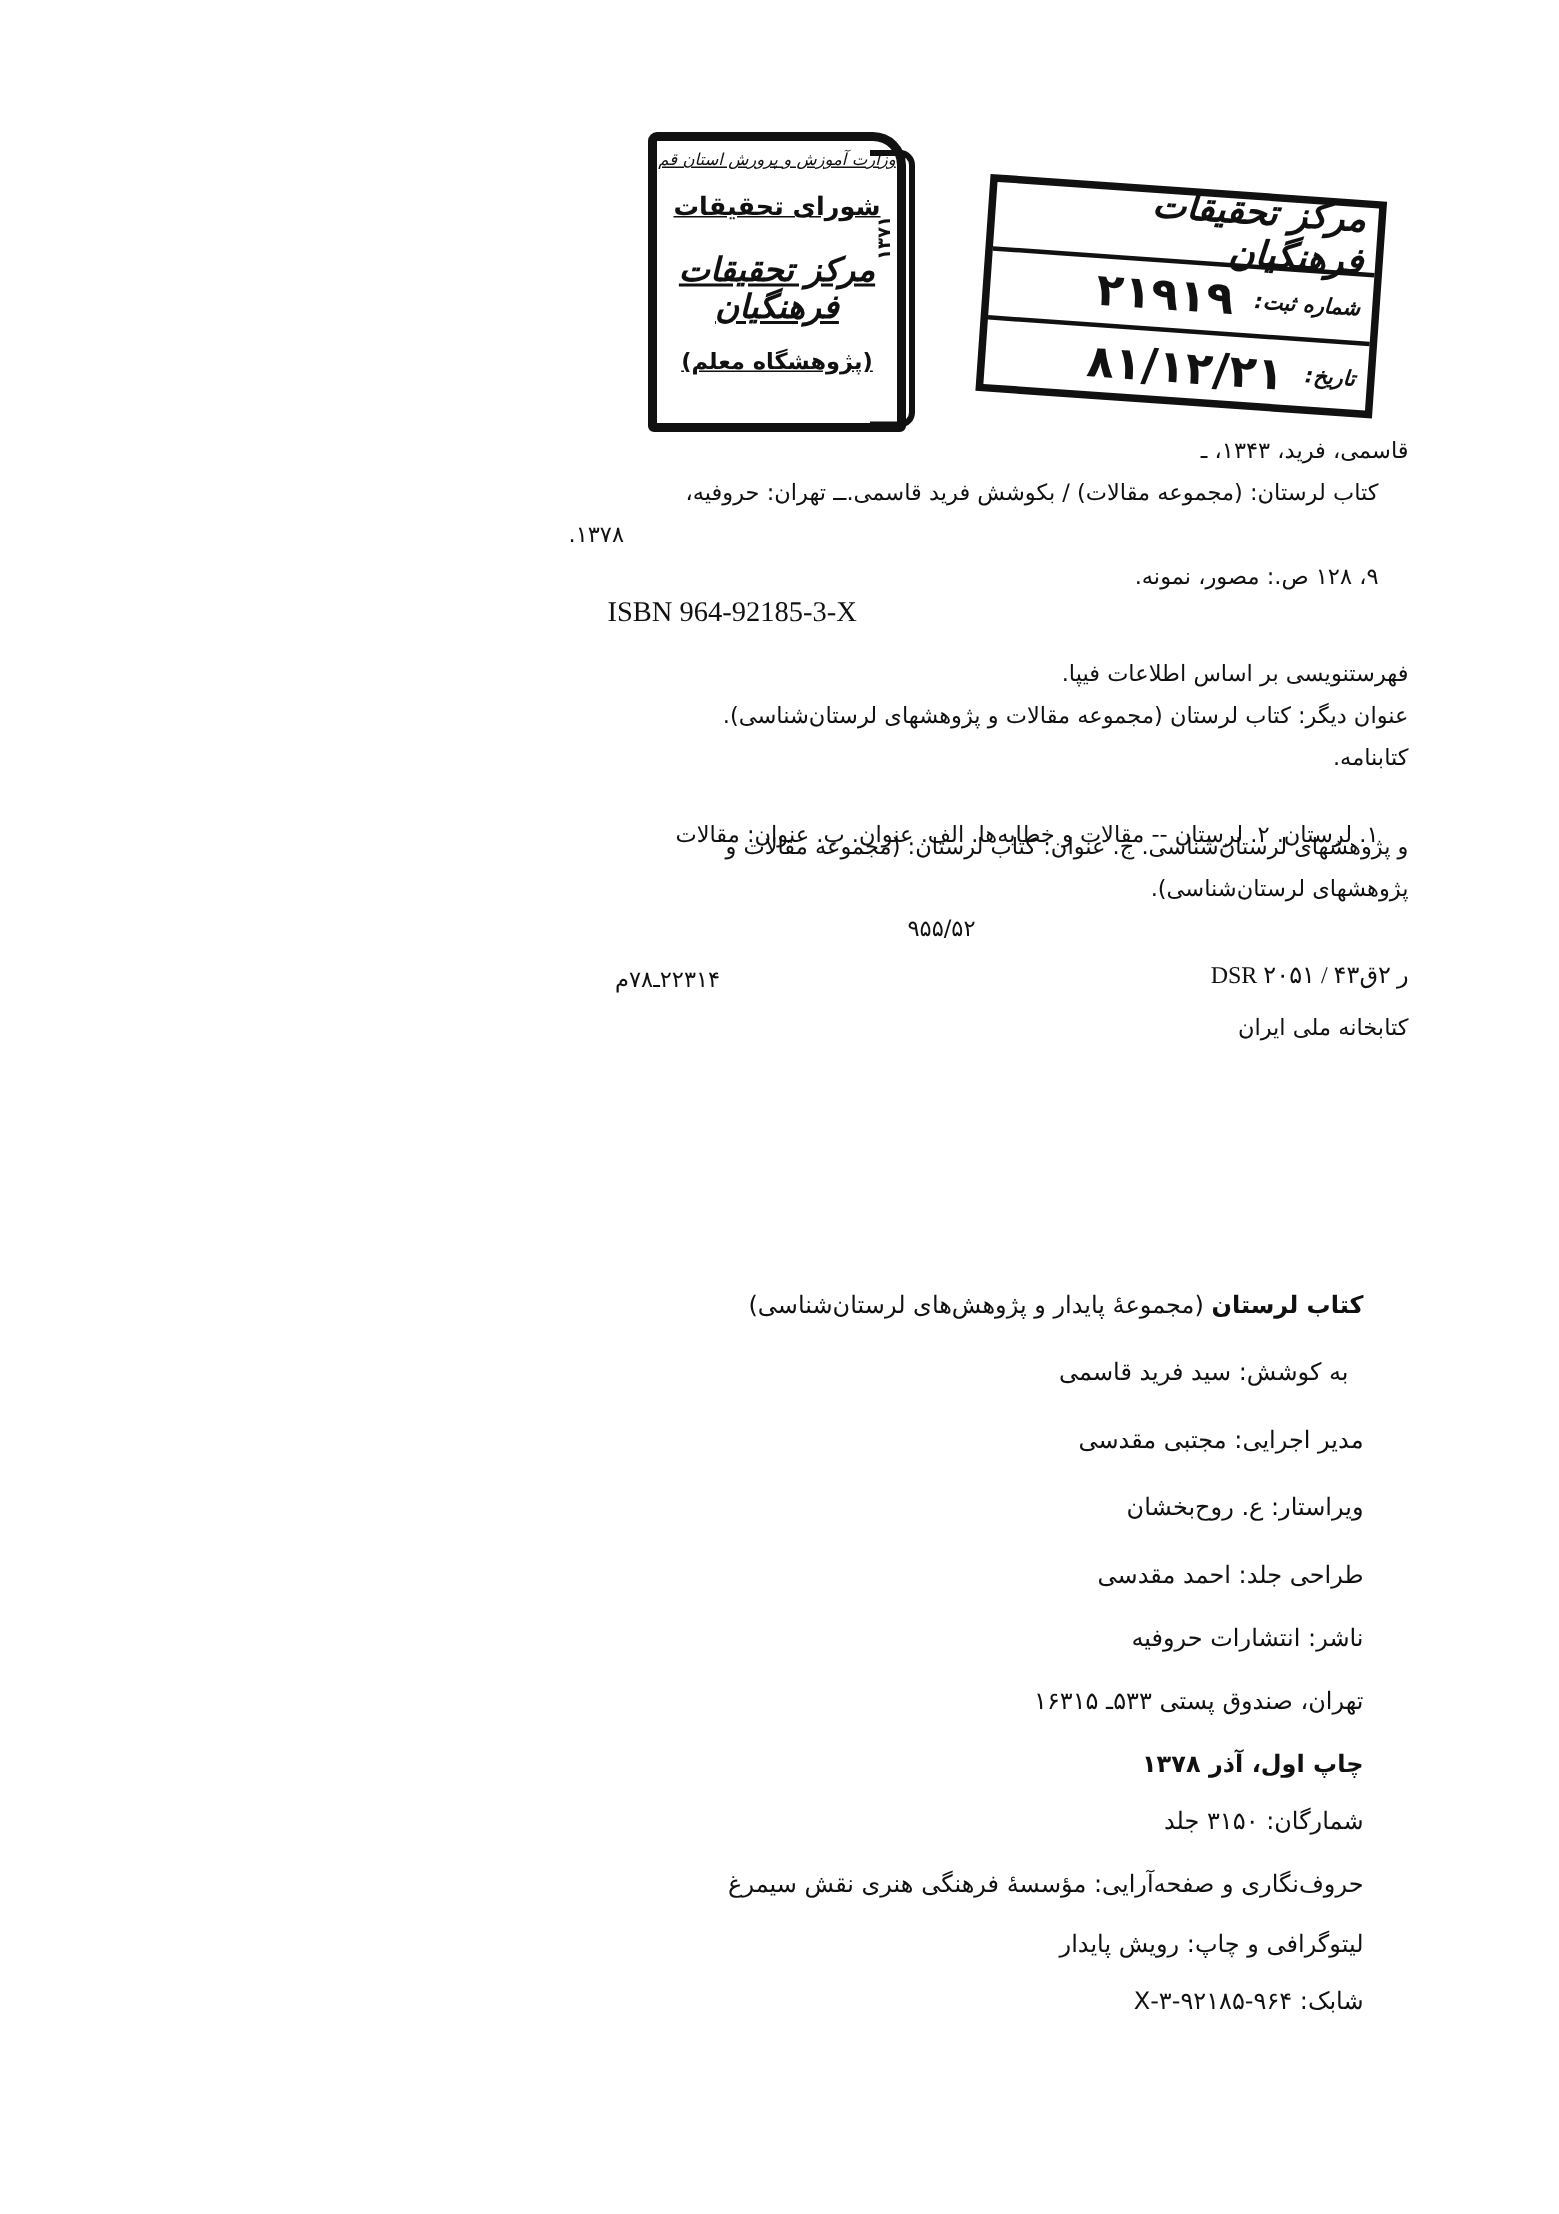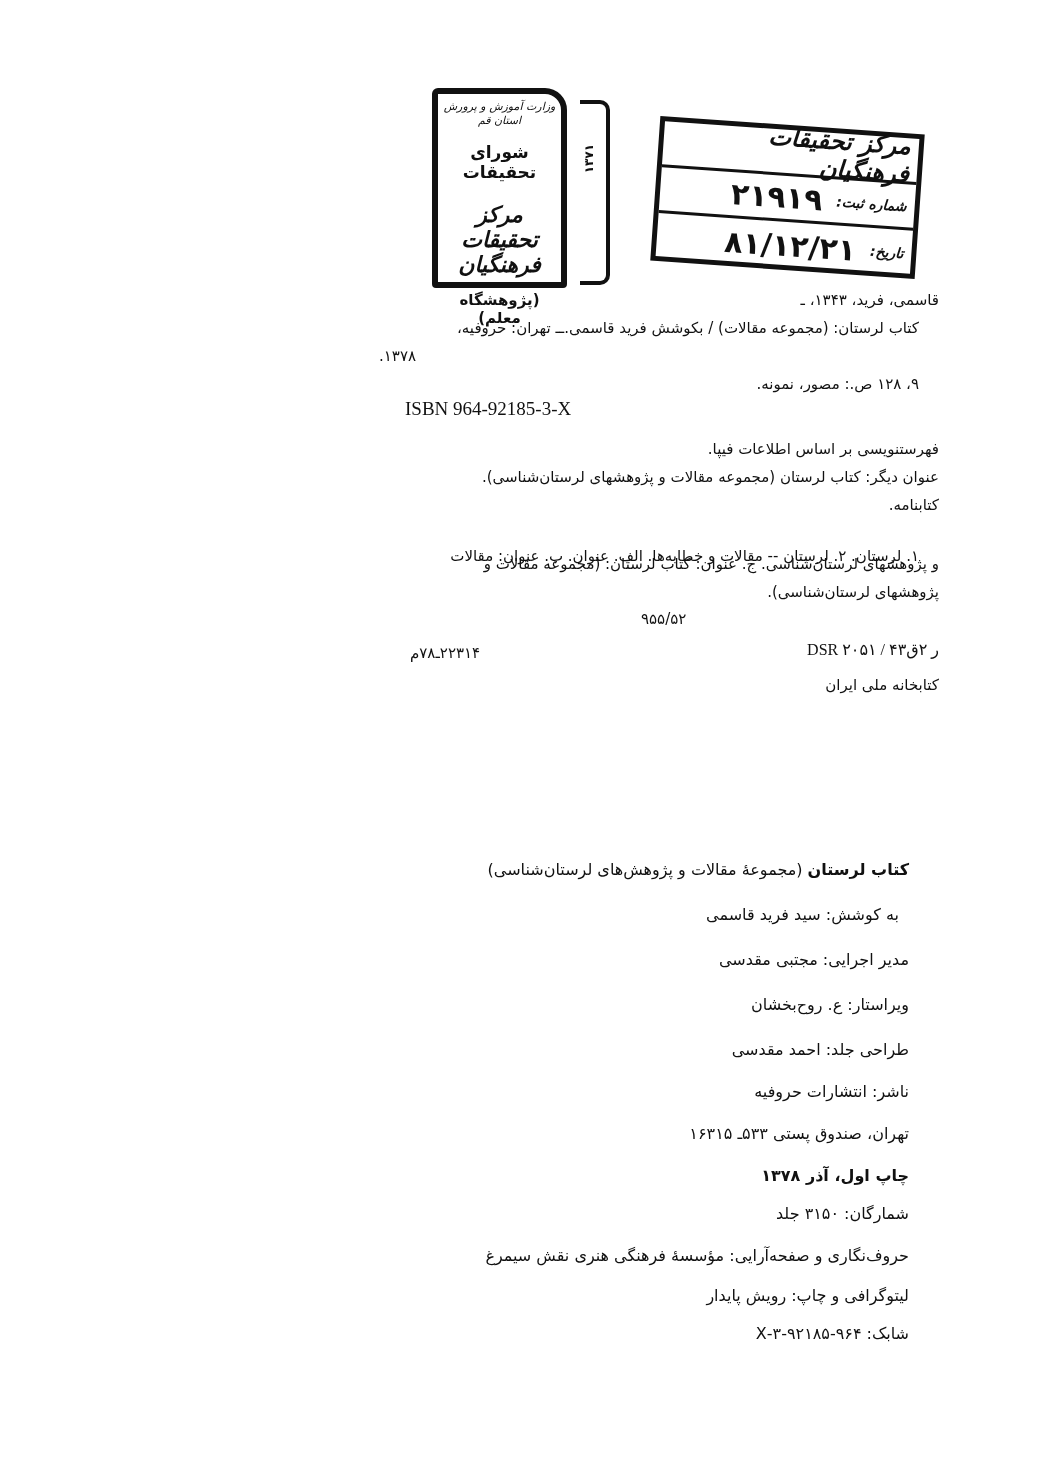--- a/index.html
+++ b/index.html
@@ -5,23 +5,23 @@
   html, body { margin: 0; padding: 0; background: #ffffff; }
   body {
     width: 1039px; height: 1476px; position: relative; overflow: hidden;
     font-family: "DejaVu Sans", sans-serif; color: #111;
   }
   .rtl { direction: rtl; unicode-bidi: plaintext; }
   .abs { position: absolute; }
 
   
   .stamp-left {
-    left: 432px; top: 88px; width: 135px; height: 200px;
+    left: 432px; top: 88px; width: 172px; height: 200px;
     border: 6px solid #111; border-radius: 6px 22px 4px 4px;
-    box-sizing: border-box; background: #fff;
+    box-sizing: border-box; background: #fff; text-decoration: underline;
   }
   .stamp-left-spine {
     left: 580px; top: 100px; width: 30px; height: 185px;
     border: 4px solid #111; border-left: none; border-radius: 0 10px 10px 0;
     box-sizing: border-box;
   }
   .stamp-left .line { text-align: center; direction: rtl; }
   .sl-top { font-size: 11px; margin-top: 6px; font-style: italic; line-height: 14px; }
   .sl-council { font-size: 17px; font-weight: bold; margin-top: 14px; }
   .sl-center { font-size: 22px; font-weight: bold; font-style: italic; margin-top: 20px; }
@@ -83,27 +83,27 @@
 <div class="abs cip rtl" style="top:370px; padding-right:20px;">۹، ۱۲۸ ص.: مصور، نمونه.</div>
 <div class="abs isbn-latin" style="left:405px; top:398px;">ISBN 964-92185-3-X</div>
 
 <div class="abs cip rtl" style="top:435px;">فهرستنویسی بر اساس اطلاعات فیپا.</div>
 <div class="abs cip rtl" style="top:463px;">عنوان دیگر: کتاب لرستان (مجموعه مقالات و پژوهشهای لرستان‌شناسی).</div>
 <div class="abs cip rtl" style="top:491px;">کتابنامه.</div>
 <div class="abs cip rtl" style="top:522px; padding-right:20px;margin-top:20px;">۱. لرستان. ۲. لرستان -- مقالات و خطابه‌ها. الف. عنوان. ب. عنوان: مقالات</div>
 <div class="abs cip rtl" style="top:550px;">و پژوهشهای لرستان‌شناسی. ج. عنوان: کتاب لرستان: (مجموعه مقالات و</div>
 <div class="abs cip rtl" style="top:578px;">پژوهشهای لرستان‌شناسی).</div>
 
-<div class="abs rtl" style="left:605px; top:610px; font-size:15px;margin-left:36px;">۹۵۵/۵۲</div>
+<div class="abs rtl" style="left:605px; top:610px; font-size:15px;">۹۵۵/۵۲</div>
 <div class="abs rtl" style="right:100px; top:640px; font-size:16px; font-family:'Liberation Serif', serif;">DSR ۲۰۵۱ / ۴۳ر ۲ق</div>
 <div class="abs rtl" style="left:410px; top:644px; font-size:15px;">۲۲۳۱۴ـ۷۸م</div>
 <div class="abs rtl" style="right:100px; top:676px; font-size:15px;">کتابخانه ملی ایران</div>
 
 <div class="abs colophon rtl title" style="top:860px;">
-  <b>کتاب لرستان</b><span> (مجموعهٔ مقالات و پژوهش‌های لرستان‌شناسی)</span>
+  <b>کتاب لرستان</b><span> (مجموعهٔ پایدار و پژوهش‌های لرستان‌شناسی)</span>
 </div>
 <div class="abs colophon rtl row" style="top:905px; right:140px;">به کوشش: سید فرید قاسمی</div>
 <div class="abs colophon rtl row" style="top:950px;">مدیر اجرایی: مجتبی مقدسی</div>
 <div class="abs colophon rtl row" style="top:995px;">ویراستار: ع. روح‌بخشان</div>
 <div class="abs colophon rtl row" style="top:1040px;">طراحی جلد: احمد مقدسی</div>
 <div class="abs colophon rtl row" style="top:1082px;">ناشر: انتشارات حروفیه</div>
 <div class="abs colophon rtl row" style="top:1124px;text-align:right;">تهران، صندوق پستی ۵۳۳ـ ۱۶۳۱۵</div>
 <div class="abs colophon rtl row" style="top:1166px;font-weight:bold;">چاپ اول، آذر ۱۳۷۸</div>
 <div class="abs colophon rtl row" style="top:1204px;">شمارگان: ۳۱۵۰ جلد</div>
 <div class="abs colophon rtl row" style="top:1246px;">حروف‌نگاری و صفحه‌آرایی: مؤسسهٔ فرهنگی هنری نقش سیمرغ</div>

